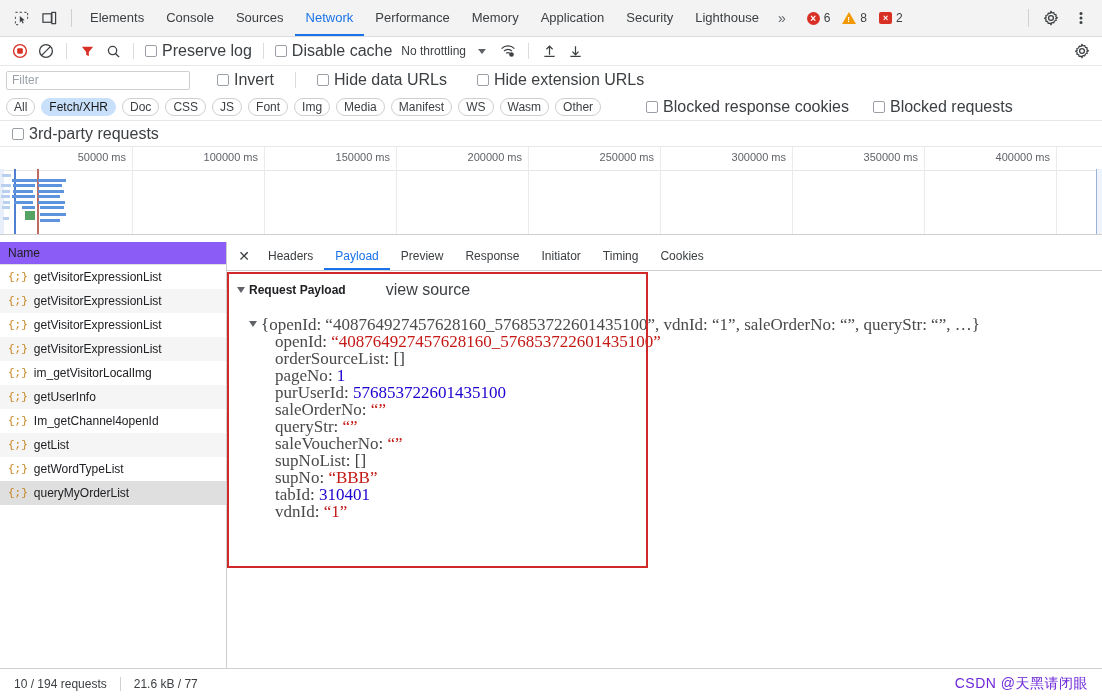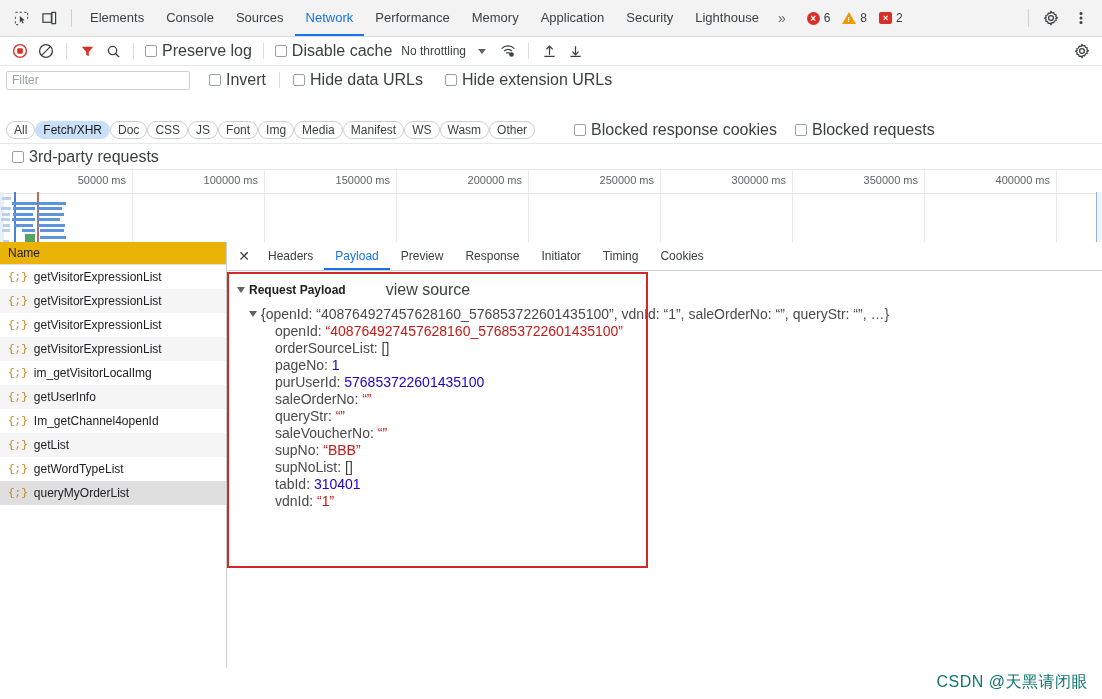--- a/index.html
+++ b/index.html
@@ -73,34 +73,33 @@
   .throttle { font-size:12px; color:#3c4043; padding-left:4px; white-space:nowrap;}
   .caret-dn {
     width:0;height:0;border-left:4px solid transparent;border-right:4px solid transparent;
     border-top:5px solid #5f6368; margin:0 8px 0 10px;
   }
   .toolbar-right { margin-left:auto; display:flex; align-items:center; }
 
   
   .filterrow {
     display:flex; align-items:center; height:28px; padding:0 6px;
-    background:#fff; gap:4px;
+    background:#fff; gap:12px;
   }
   .filter-input {
     width:184px;height:19px;border:1px solid #cfcfcf;border-radius:2px;
     background:#fff;font-size:12px;color:#202124;padding:0 5px;
     font-family:"Liberation Sans",sans-serif;outline:none;
   }
   .filter-input::placeholder{ color:#9aa0a6; }
 
   
   .chiprow {
-    display:flex;align-items:center;height:27px;padding:0 6px;
+    display:flex;align-items:center;height:27px;padding:0 6px;gap:6px;
     border-bottom:1px solid #e8e8e8;
-    margin-top:23px;
   }
   .chip {
     border:1px solid #cfcfcf;border-radius:9px;height:18px;line-height:16px;
     padding:0 7px;font-size:12px;color:#3c4043;background:#fff;white-space:nowrap;
   }
   .chip.active { background:#c9e0fb; border-color:#c9e0fb; color:#1a1a1a; }
 
   
   .thirdrow {
     display:flex;align-items:center;height:26px;padding:0 9px;
@@ -124,21 +123,21 @@
   .ov-line-blue { position:absolute; left:14px; top:22px; width:2px; height:66px; background:#4f7fd0; }
   .ov-line-red  { position:absolute; left:37px; top:22px; width:2px; height:66px; background:#bd6b60; }
   .ov-edge-left { position:absolute; left:0; top:22px; width:4px; height:66px; background:#e8eefa; }
   .ov-right-handle { position:absolute; right:0; top:22px; width:6px; height:66px; background:#eef3fc; border-left:1px solid #9ab3dd;}
 
   
   .main { display:flex; position:absolute; left:0; top:242px; right:0; bottom:31px; }
   .reqpane { width:227px; flex:0 0 227px; border-right:1px solid #cfcfcf; background:#fff; display:flex; flex-direction:column;}
   .req-header {
     height:23px;line-height:23px;font-size:12px;color:#202124;padding-left:8px;
-    border-bottom:1px solid #e0e0e0;background:#eab308;font-weight:400;
+    border-bottom:1px solid #e0e0e0;background:#8b5cf6;font-weight:400;
   }
   .req-list { flex:1; overflow:hidden; }
   .req-row {
     display:flex;align-items:center;gap:6px;height:24px;padding-left:8px;
     font-size:12px;color:#202124;white-space:nowrap;
   }
   .req-row:nth-child(even){ background:#f5f5f5; }
   .req-row.selected { background:#dfdfdf; }
   .ic-json { color:#c5801a; font-size:11px; font-family:"Liberation Mono",monospace; flex:0 0 auto;}
 
@@ -160,22 +159,22 @@
   .payload-body { flex:1; position:relative; padding:10px 0 0 10px; overflow:hidden;}
   .section-title {
     font-size:12px;font-weight:bold;color:#202124;display:flex;align-items:center;gap:0px;
   }
   .tri {
     width:0;height:0;border-left:4px solid transparent;border-right:4px solid transparent;
     border-top:6px solid #5f6368;margin-right:4px;flex:0 0 auto;
   }
   .viewsource { font-weight:normal;color:#3c4043;margin-left:40px;font-size:16px; }
   .json-tree {
-    font-family:Liberation Sans, sans-serif; font-size:14px; color:#3c4043;
-    margin-top:7px; line-height:17px;
+    font-family:Liberation Serif, serif; font-size:17px; color:#3c4043;
+    margin-top:17px; line-height:17px;
   }
   .json-root { display:flex; align-items:flex-start; }
   .json-root .tri { margin-top:5px; margin-left:12px; }
   .jkey { color:#4a4a4a; }
   .jstr { color:#c41a16; }
   .jnum { color:#1c00cf; }
   .jpunct { color:#3c4043; }
   .json-line { padding-left:38px; white-space:nowrap; }
 
   .annot-box {
@@ -185,21 +184,21 @@
 
   
   .statusbar {
     position:absolute;left:0;right:0;bottom:0;height:31px;
     border-top:1px solid #cfcfcf;background:#fff;display:flex;align-items:center;
     padding-left:14px;gap:0px;
   }
   .status-item { font-size:12px;color:#3c4043;padding-right:13px;white-space:nowrap; }
   .status-sep { width:1px;height:14px;background:#d0d0d0;margin-right:13px; }
   .watermark {
-    position:absolute;right:14px;bottom:6px;font-size:16px;color:#0f766e;
+    position:absolute;right:14px;bottom:6px;font-size:14px;color:#6d28d9;
     letter-spacing:0.5px;white-space:nowrap;text-align:right;
   }
 </style>
 </head>
 <body>
 
 <div id="app">
 
   <div class="tabbar">
     <div class="tb-icon">
@@ -515,33 +514,38 @@
           <div class="json-line">
             <span class="jkey">saleOrderNo</span><span class="jpunct">: </span><span class="jstr">“”</span>
           </div>
           <div class="json-line">
             <span class="jkey">queryStr</span><span class="jpunct">: </span><span class="jstr">“”</span>
           </div>
           <div class="json-line">
             <span class="jkey">saleVoucherNo</span><span class="jpunct">: </span><span class="jstr">“”</span>
           </div>
           <div class="json-line">
+            <span class="jkey">supNoList</span><span class="jpunct">: </span><span class="jpunct">[]</span>
+          </div>
+          <div class="json-line">
             <span class="jkey">supNo</span><span class="jpunct">: </span><span class="jstr">“BBB”</span>
           </div>
           <div class="json-line">
-            <span class="jkey">supNoList</span><span class="jpunct">: </span><span class="jpunct">[]</span>
-          </div>
-          <div class="json-line">
             <span class="jkey">tabId</span><span class="jpunct">: </span><span class="jnum">310401</span>
           </div>
           <div class="json-line">
             <span class="jkey">vdnId</span><span class="jpunct">: </span><span class="jstr">“1”</span>
           </div>
         </div>
       </div>
     </div>
   </div>
 
   <div class="annot-box"></div>
 
+  <div class="statusbar">
+    <span class="status-item">10 / 194 requests</span>
+    <span class="status-sep"></span>
+    <span class="status-item">21.6 kB / 77</span>
+  </div>
 
   <div class="watermark">CSDN @天黑请闭眼</div>
 </div>
 
 </body></html>

